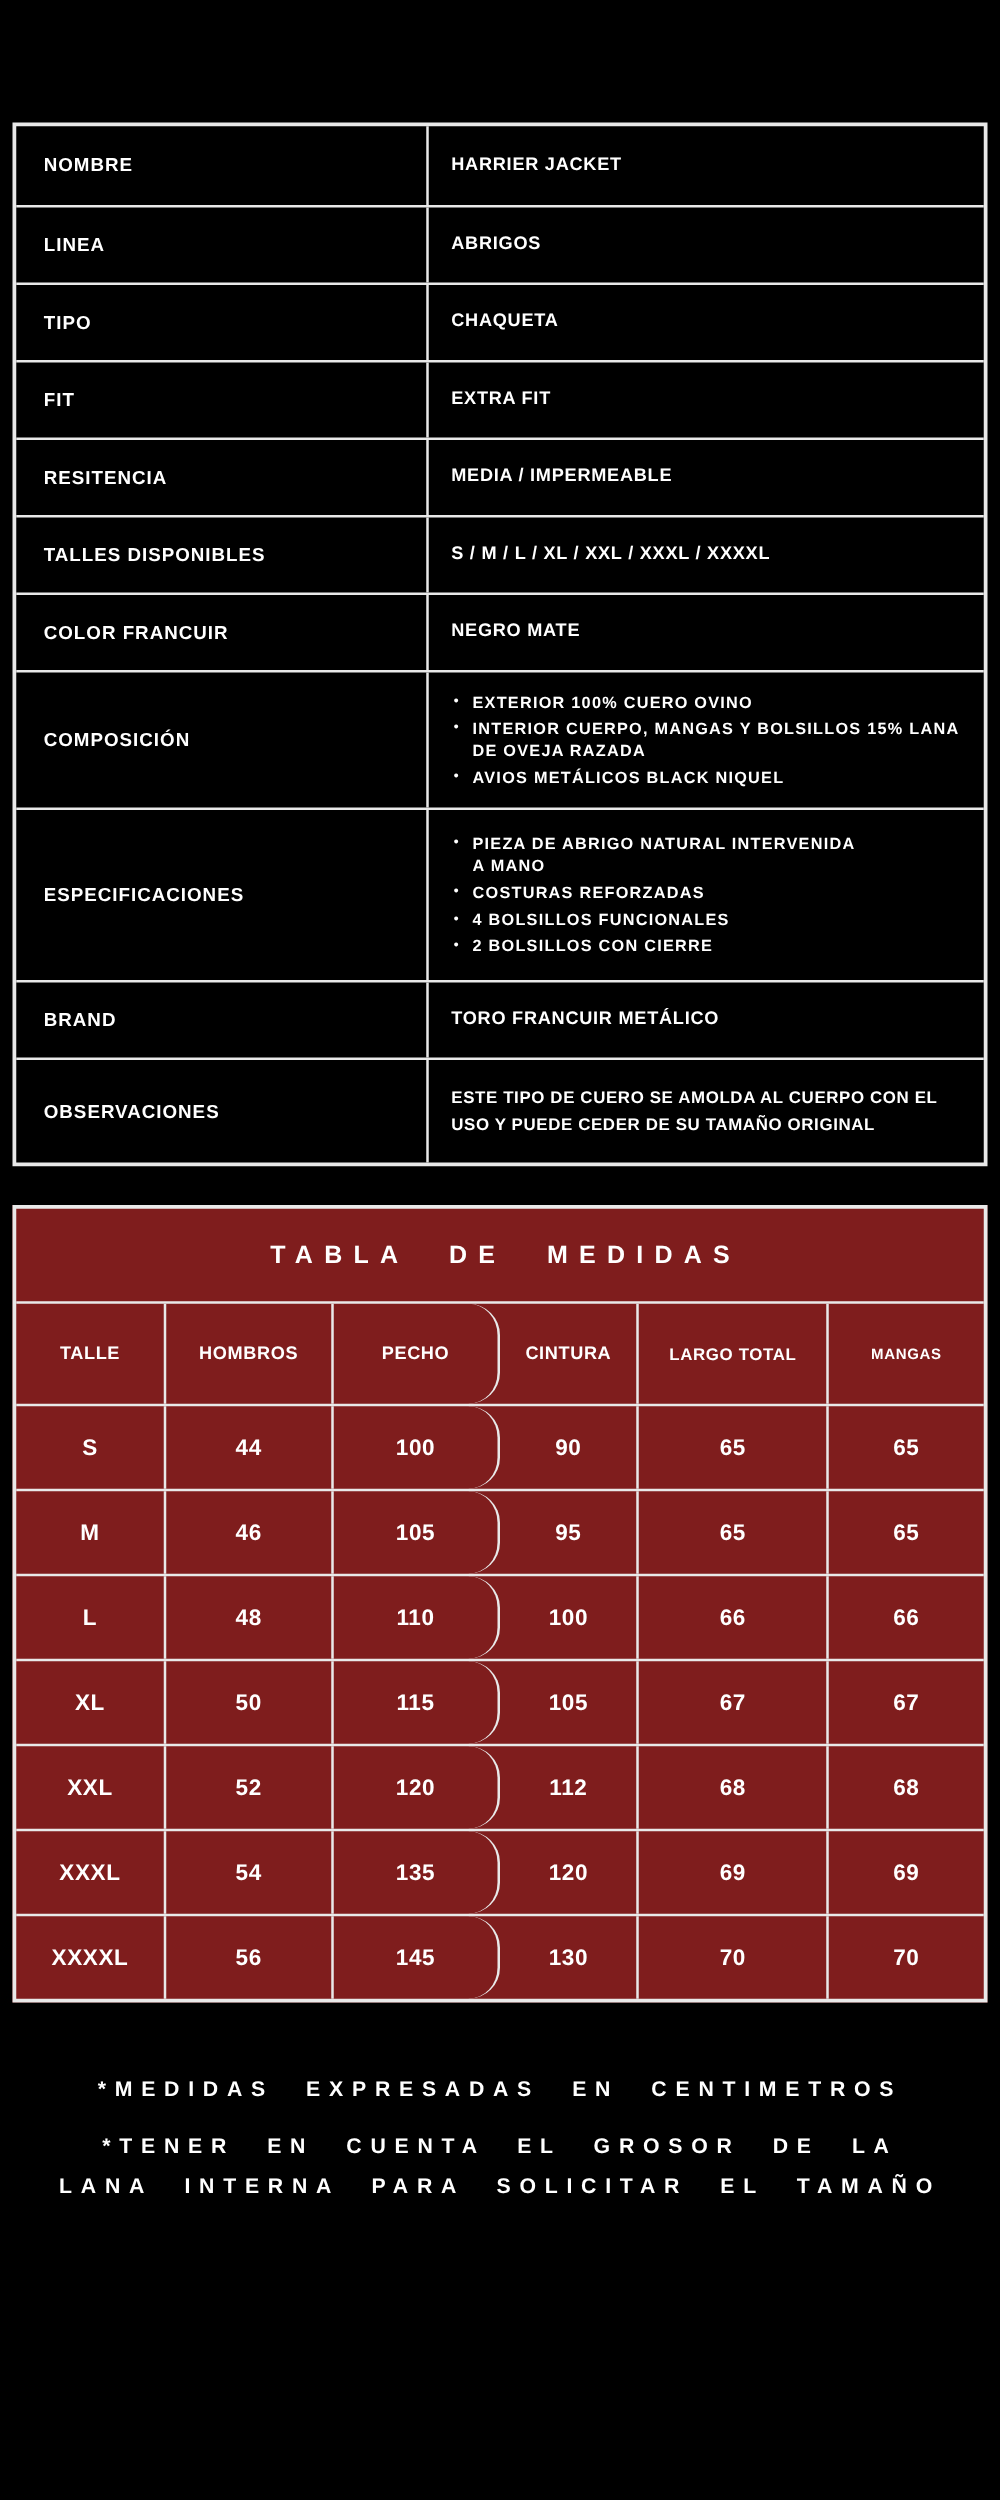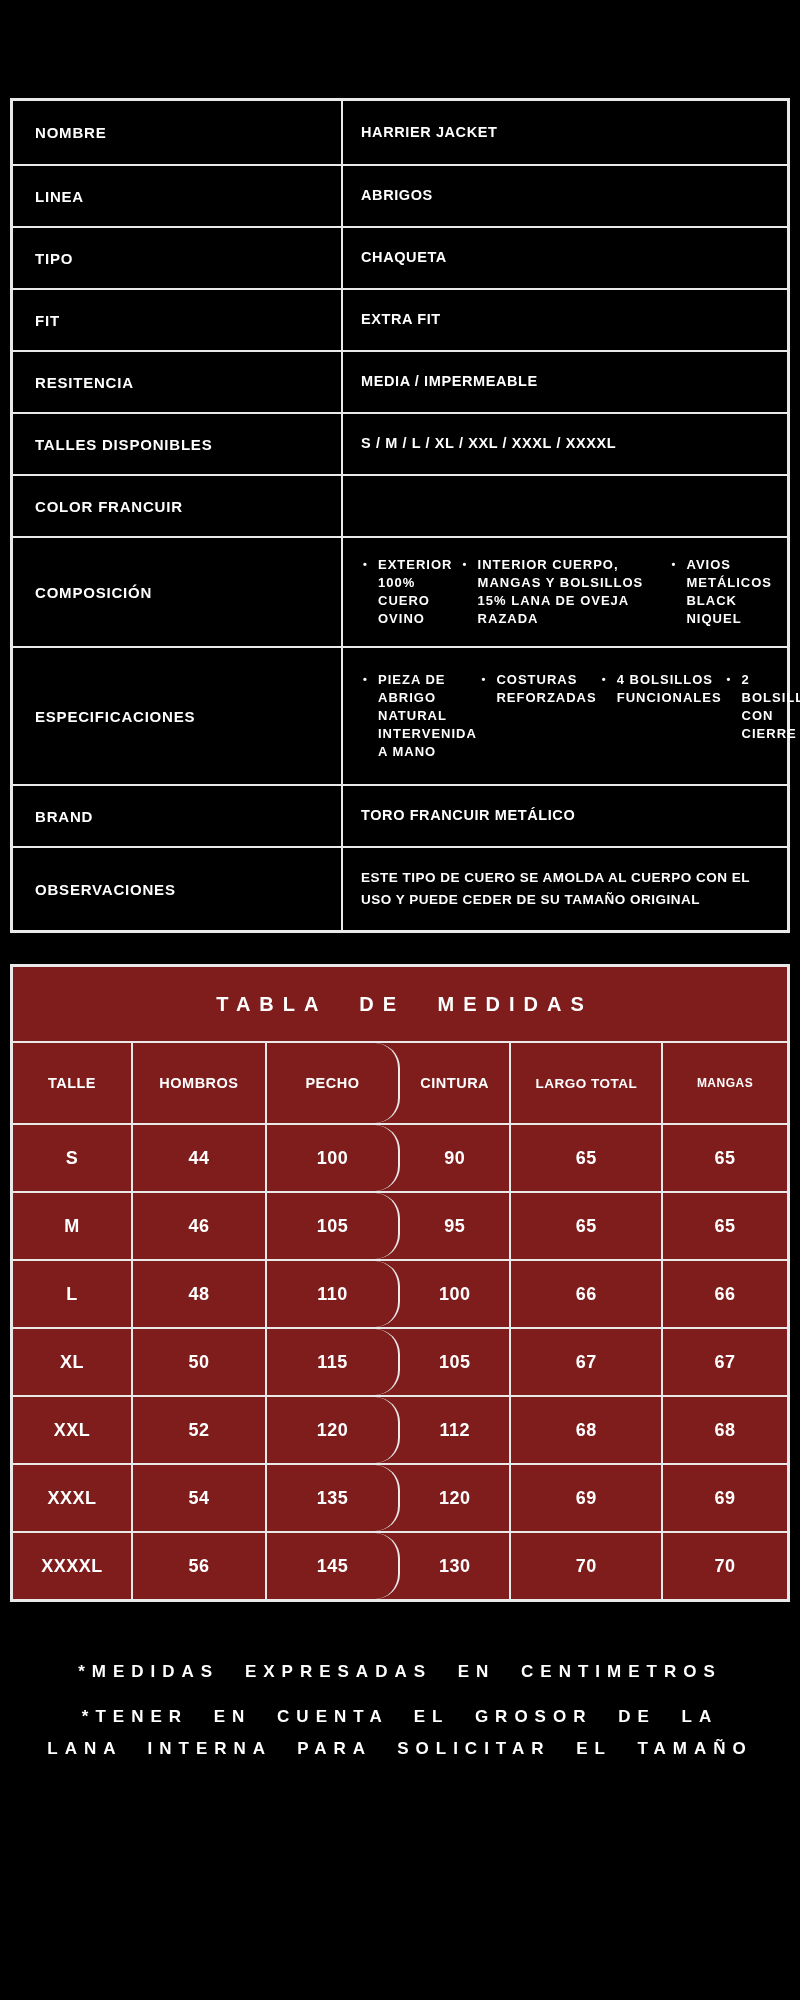--- a/index.html
+++ b/index.html
@@ -34,21 +34,21 @@
     padding:10px 12px 10px 18px;
     font-size:14.5px;letter-spacing:0.6px;
     line-height:1.35;
   }
   .h60{min-height:60px;}
   .h63{min-height:63px;}
   .h108{min-height:108px;}
   .h136{min-height:136px;}
   .h82v{min-height:82px;}
 
-  .bullets{display:flex;flex-direction:row;justify-content:flex-start;gap:3px;}
+  .bullets{display:flex;flex-direction:column;justify-content:flex-start;gap:3px;}
   .bullet{
     position:relative;padding-left:17px;
     font-size:13px;letter-spacing:1px;line-height:1.4;
   }
   .bullet::before{
     content:"\2022";
     position:absolute;left:2px;top:1px;
     font-size:11px;
   }
   .row-composicion .bullet{max-width:390px;}
@@ -131,20 +131,21 @@
       <div class="spec-value">MEDIA / IMPERMEABLE</div>
     </div>
 
     <div class="spec-row h60">
       <div class="spec-label">TALLES DISPONIBLES</div>
       <div class="spec-value">S / M / L / XL / XXL / XXXL / XXXXL</div>
     </div>
 
     <div class="spec-row h60">
       <div class="spec-label">COLOR FRANCUIR</div>
+      <div class="spec-value">NEGRO MATE</div>
     </div>
 
     <div class="spec-row h108 row-composicion">
       <div class="spec-label">COMPOSICIÓN</div>
       <div class="spec-value">
         <div class="bullets">
           <div class="bullet">EXTERIOR 100% CUERO OVINO</div>
           <div class="bullet">INTERIOR CUERPO, MANGAS Y BOLSILLOS 15% LANA DE OVEJA RAZADA</div>
           <div class="bullet">AVIOS METÁLICOS BLACK NIQUEL</div>
         </div>

